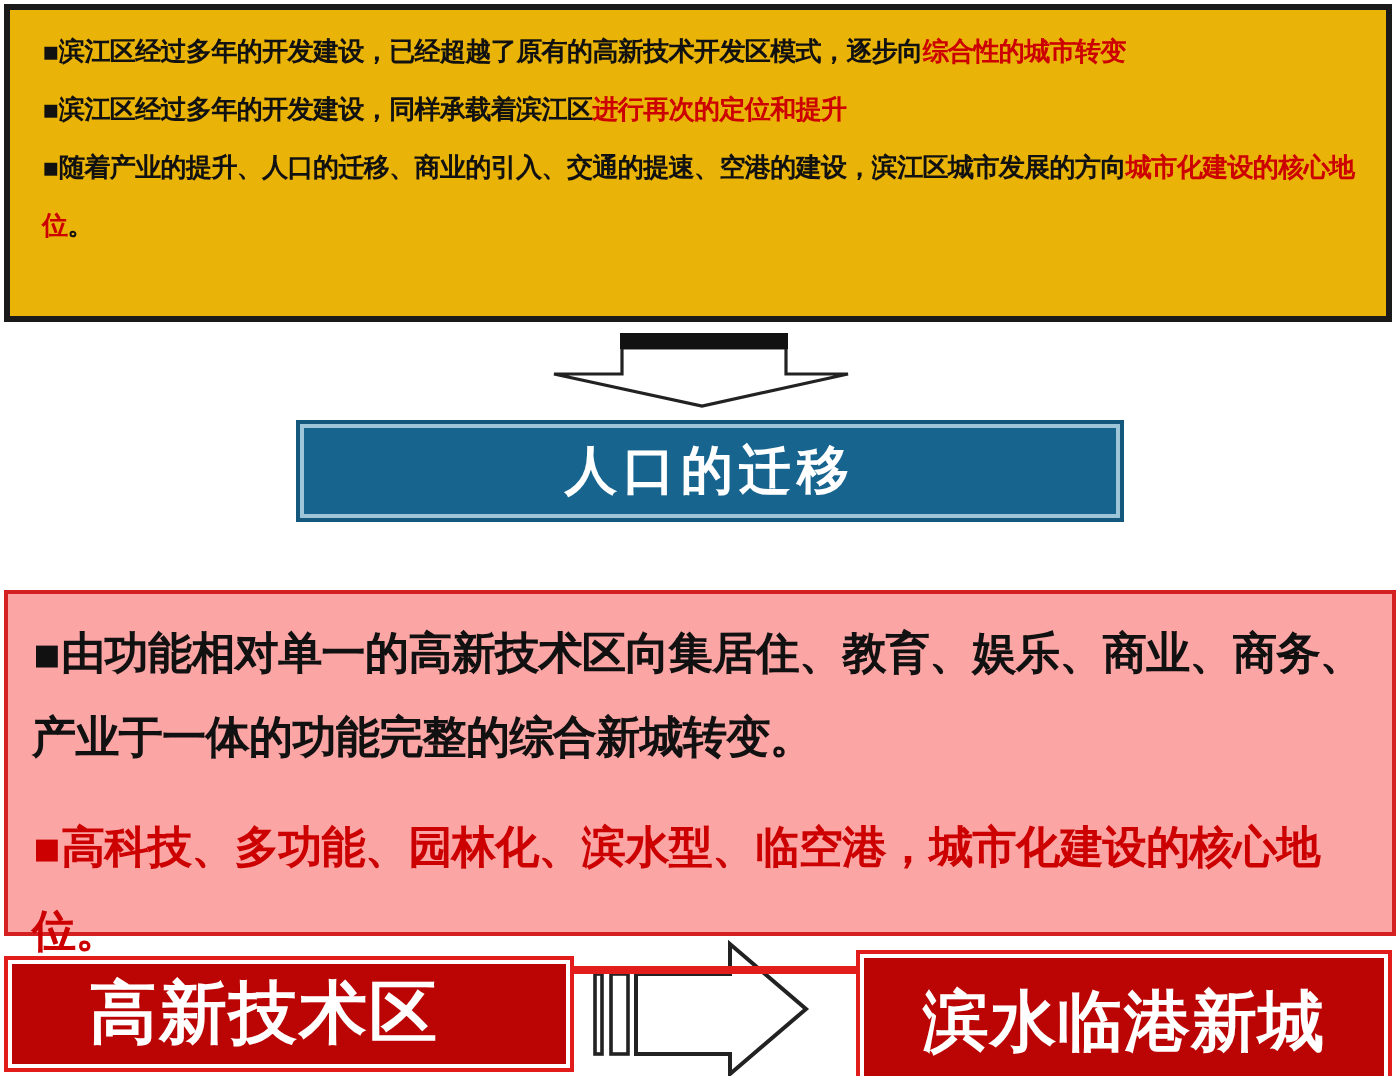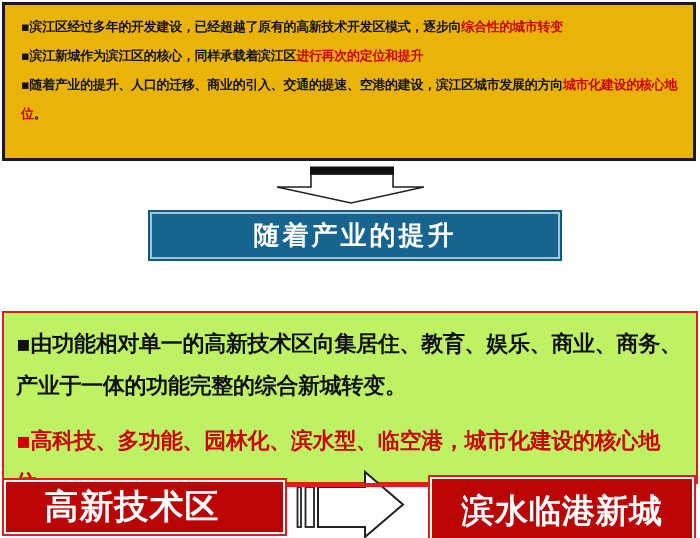--- a/index.html
+++ b/index.html
@@ -22,22 +22,22 @@
   
   .transition-box{
     position:absolute;left:148px;top:210px;width:414px;height:51px;box-sizing:border-box;
     background:#17648F;border:2px solid #14587E;box-shadow:inset 0 0 0 2px #9FC5D8;
     display:flex;align-items:center;justify-content:center;
     color:#ffffff;font-size:26px;letter-spacing:3px;
   }
   
   .middle-box{
     position:absolute;left:2px;top:295px;width:696px;height:173px;box-sizing:border-box;
-    border:2px solid #D42020;background:#bef264;
-    padding:10px 0 0 12px;font-size:22px;line-height:42px;letter-spacing:-0.3px;margin-top:16px;
+    border:2px solid #D42020;background:#fca5a5;
+    padding:10px 0 0 12px;font-size:22px;line-height:42px;letter-spacing:-0.3px;
   }
   .middle-box .para-black{color:#111;margin:0;}
   .middle-box .para-red{color:#CC0000;margin:13px 0 0 0;}
   
   .red-box{
     position:absolute;box-sizing:border-box;background:#BB0404;
     border:2px solid #E21B1B;box-shadow:inset 0 0 0 2px #ffffff;
     display:flex;align-items:center;justify-content:center;
     color:#ffffff;z-index:4;
   }
@@ -47,31 +47,31 @@
     position:absolute;left:285px;top:483px;width:145px;height:4px;background:#E31C1C;z-index:6;
   }
 </style>
 </head>
 <body>
 
 <div class="canvas">
 
   <div class="top-box">
     <p><span>▪滨江区经过多年的开发建设，已经超越了原有的高新技术开发区模式，逐步向</span><span class="red">综合性的城市转变</span><span></span></p>
-    <p><span>▪滨江新城作为滨江区的核心，同样承载着滨江区</span><span class="red">进行再次的定位和提升</span><span></span></p>
+    <p><span>▪滨江区经过多年的开发建设，同样承载着滨江区</span><span class="red">进行再次的定位和提升</span><span></span></p>
     <p><span>▪随着产业的提升、人口的迁移、商业的引入、交通的提速、空港的建设，滨江区城市发展的方向</span><span class="red">城市化建设的核心地位</span><span>。</span></p>
   </div>
 
   <svg class="shape down-arrow" viewBox="250 160 190 50" xmlns="http://www.w3.org/2000/svg">
     <polygon points="311,174 393,174 393,187 424,187 351,203 277,187 311,187" fill="#ffffff" stroke="#222222" stroke-width="1.6" stroke-linejoin="miter"></polygon>
     <rect x="310" y="166.5" width="84" height="8" fill="#111111"></rect>
   </svg>
 
   <div class="transition-box">
-    <span>随着产业的提升</span>
+    <span>人口的迁移</span>
   </div>
 
   <div class="middle-box">
     <p class="para-black">▪由功能相对单一的高新技术区向集居住、教育、娱乐、商业、商务、产业于一体的功能完整的综合新城转变。</p>
     <p class="para-red">▪高科技、多功能、园林化、滨水型、临空港，城市化建设的核心地位。</p>
   </div>
 
   <div class="red-box bottom-left-box">
     <span>高新技术区</span>
   </div>

